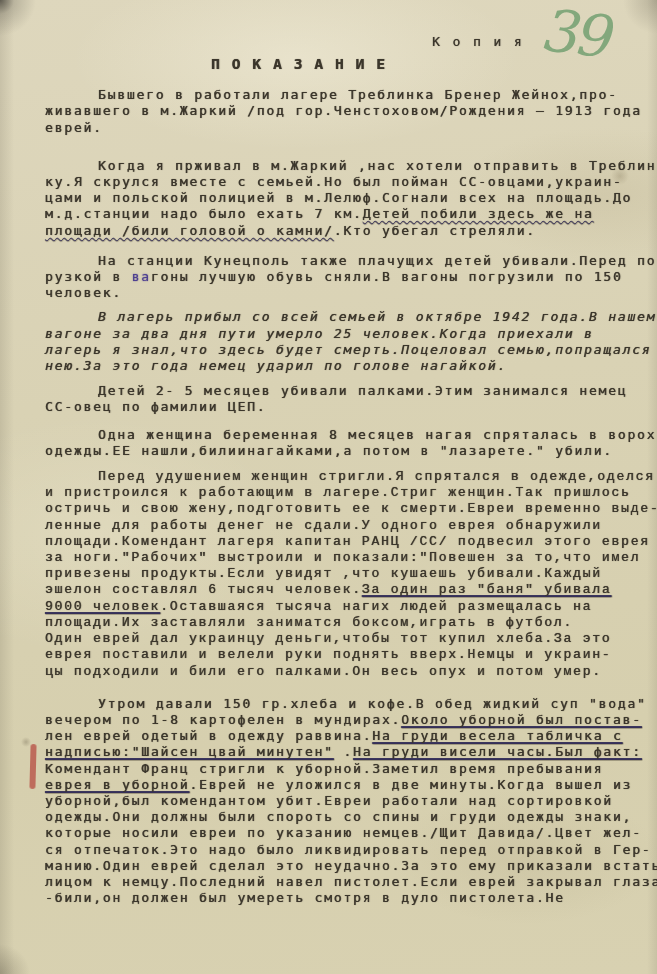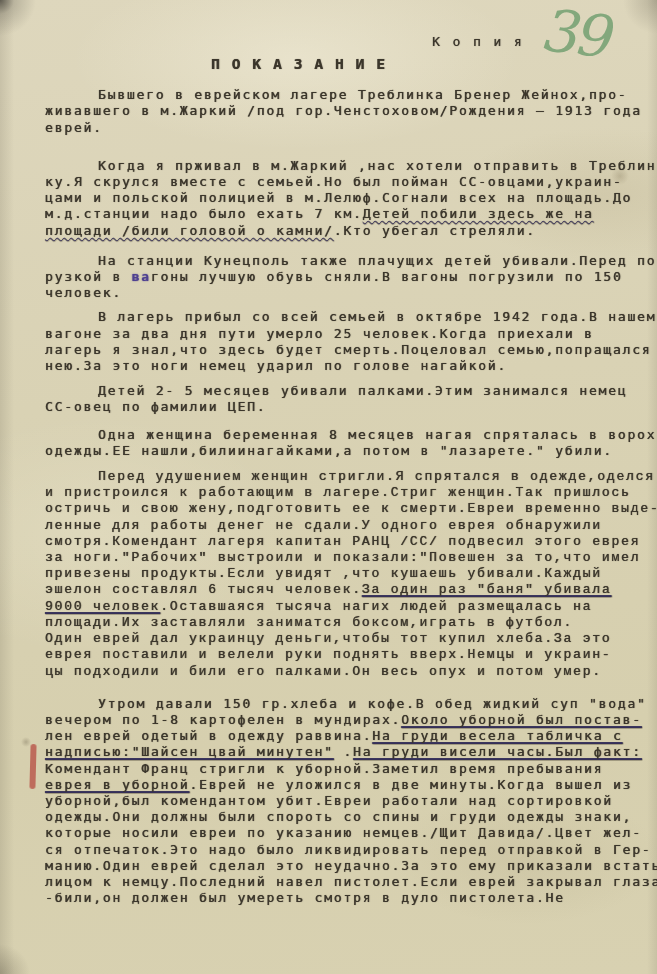--- a/index.html
+++ b/index.html
@@ -37,88 +37,88 @@
   .page-number{
     position:absolute;left:545px;top:0px;
     font-family:"DejaVu Serif",serif;font-style:italic;
     font-size:58px;color:#74a072;opacity:0.85;
     transform:rotate(7deg);letter-spacing:-4px;
   }
   .para{margin:0;}
   .para[data-name="paragraph-header-subject"]{margin-bottom:22px;}
   .para[data-name="paragraph-p1"]{margin-bottom:14px;}
   .para[data-name="paragraph-p2"]{margin-bottom:8px;}
-  .para[data-name="paragraph-p3"]{margin-bottom:9px;}
+  .para[data-name="paragraph-p3"]{margin-bottom:9px;font-style:italic;}
   .para[data-name="paragraph-p4"]{margin-bottom:11px;}
   .para[data-name="paragraph-p5"]{margin-bottom:10px;}
   .para[data-name="paragraph-p6"]{margin-bottom:16px;font-family:Liberation Mono, monospace;}
   .line{white-space:nowrap;}
   .line.first{padding-left:53px;}
   .u{
     text-decoration:underline;
     text-decoration-color:rgba(48,42,96,0.78);
     text-decoration-thickness:1.6px;
     text-underline-offset:2px;
     text-decoration-skip-ink:none;
   }
   .u.w{text-decoration-style:wavy;text-decoration-thickness:1.2px;}
-  .ink{color:#4e4090;font-weight:bold;text-shadow:0 0 1.4px rgba(78,64,144,0.95);}
+  .ink{color:#4e4090;font-weight:normal;text-shadow:0 0 1.4px rgba(78,64,144,0.95);}
   .margin-mark{
     position:absolute;left:30px;top:744px;width:6px;height:45px;
     background:#b5473d;opacity:0.72;border-radius:3px;
     transform:rotate(1.5deg);filter:blur(0.6px);
   }
 </style>
 </head>
 <body>
 
 <div class="page" data-name="scanned-document-page">
   <div class="copy-label" data-name="copy-label">К о п и я</div>
   <div class="page-number" data-name="handwritten-page-number">39</div>
   <div class="margin-mark" data-name="red-margin-mark"></div>
   <div class="doc" data-name="document-body">
     <div class="title" data-name="document-title">П О К А З А Н И Е</div>
     <div data-name="paragraphs-container" id="paras">
         <div class="para" data-name="paragraph-header-subject">
-          <div class="line first" data-name="text-line"><span data-name="text-segment">Бывшего в еврейском лагере Треблинка Бренер Жейнох,про-</span></div>
+          <div class="line first" data-name="text-line"><span data-name="text-segment">Бывшего в работали лагере Треблинка Бренер Жейнох,про-</span></div>
           <div class="line" data-name="text-line"><span data-name="text-segment">живавшего в м.Жаркий /под гор.Ченстоховом/Рождения — 1913 года</span></div>
           <div class="line" data-name="text-line"><span data-name="text-segment">еврей.</span></div>
         </div>
         <div class="para" data-name="paragraph-p1">
           <div class="line first" data-name="text-line"><span data-name="text-segment">Когда я прживал в м.Жаркий ,нас хотели отправить в Треблин-</span></div>
           <div class="line" data-name="text-line"><span data-name="text-segment">ку.Я скрулся вместе с семьей.Но был пойман СС-овцами,украин-</span></div>
           <div class="line" data-name="text-line"><span data-name="text-segment">цами и польской полицией в м.Лелюф.Согнали всех на площадь.До</span></div>
           <div class="line" data-name="text-line"><span data-name="text-segment">м.д.станции надо было ехать 7 км.</span><span class="u w" data-name="underlined-text">Детей побили здесь же на</span></div>
           <div class="line" data-name="text-line"><span class="u w" data-name="underlined-text">площади /били головой о камни/</span><span data-name="text-segment">.Кто убегал стреляли.</span></div>
         </div>
         <div class="para" data-name="paragraph-p2">
           <div class="line first" data-name="text-line"><span data-name="text-segment">На станции Кунецполь также плачущих детей убивали.Перед пог-</span></div>
           <div class="line" data-name="text-line"><span data-name="text-segment">рузкой в </span><span class="ink" data-name="ink-corrected-text">ва</span><span data-name="text-segment">гоны лучшую обувь сняли.В вагоны погрузили по 150</span></div>
           <div class="line" data-name="text-line"><span data-name="text-segment">человек.</span></div>
         </div>
         <div class="para" data-name="paragraph-p3">
           <div class="line first" data-name="text-line"><span data-name="text-segment">В лагерь прибыл со всей семьей в октябре 1942 года.В нашем</span></div>
           <div class="line" data-name="text-line"><span data-name="text-segment">вагоне за два дня пути умерло 25 человек.Когда приехали в</span></div>
           <div class="line" data-name="text-line"><span data-name="text-segment">лагерь я знал,что здесь будет смерть.Поцеловал семью,попращался с</span></div>
-          <div class="line" data-name="text-line"><span data-name="text-segment">нею.За это ноги немец ударил по голове нагайкой.</span></div>
+          <div class="line" data-name="text-line"><span data-name="text-segment">нею.За это года немец ударил по голове нагайкой.</span></div>
         </div>
         <div class="para" data-name="paragraph-p4">
           <div class="line first" data-name="text-line"><span data-name="text-segment">Детей 2- 5 месяцев убивали палками.Этим занимался немец</span></div>
           <div class="line" data-name="text-line"><span data-name="text-segment">СС-овец по фамилии ЦЕП.</span></div>
         </div>
         <div class="para" data-name="paragraph-p5">
           <div class="line first" data-name="text-line"><span data-name="text-segment">Одна женщина беременная 8 месяцев нагая спряталась в ворох</span></div>
           <div class="line" data-name="text-line"><span data-name="text-segment">одежды.ЕЕ нашли,билиинагайками,а потом в "лазарете." убили.</span></div>
         </div>
         <div class="para" data-name="paragraph-p6">
           <div class="line first" data-name="text-line"><span data-name="text-segment">Перед удушением женщин стригли.Я спрятался в одежде,оделся</span></div>
           <div class="line" data-name="text-line"><span data-name="text-segment">и пристроился к работающим в лагере.Стриг женщин.Так пришлось</span></div>
           <div class="line" data-name="text-line"><span data-name="text-segment">остричь и свою жену,подготовить ее к смерти.Евреи временно выде-</span></div>
           <div class="line" data-name="text-line"><span data-name="text-segment">ленные  для работы денег не сдали.У одного еврея обнаружили</span></div>
-          <div class="line" data-name="text-line"><span data-name="text-segment">смотря.Комендант лагеря капитан РАНЦ /СС/ подвесил этого еврея</span></div>
+          <div class="line" data-name="text-line"><span data-name="text-segment">площади.Комендант лагеря капитан РАНЦ /СС/ подвесил этого еврея</span></div>
           <div class="line" data-name="text-line"><span data-name="text-segment">за ноги."Рабочих" выстроили и показали:"Повешен за то,что имел</span></div>
           <div class="line" data-name="text-line"><span data-name="text-segment">привезены продукты.Если увидят ,что кушаешь убивали.Каждый</span></div>
           <div class="line" data-name="text-line"><span data-name="text-segment">эшелон составлял 6 тысяч человек.</span><span class="u" data-name="underlined-text">За один раз "баня" убивала</span></div>
           <div class="line" data-name="text-line"><span class="u" data-name="underlined-text">9000 человек</span><span data-name="text-segment">.Оставшаяся тысяча нагих людей размещалась на</span></div>
           <div class="line" data-name="text-line"><span data-name="text-segment">площади.Их заставляли заниматся боксом,играть в футбол.</span></div>
           <div class="line" data-name="text-line"><span data-name="text-segment">Один еврей дал украинцу деньги,чтобы тот купил хлеба.За это</span></div>
           <div class="line" data-name="text-line"><span data-name="text-segment">еврея поставили и велели руки поднять вверх.Немцы и украин-</span></div>
           <div class="line" data-name="text-line"><span data-name="text-segment">цы подходили и били его палками.Он весь опух и потом умер.</span></div>
         </div>
         <div class="para" data-name="paragraph-p7">

